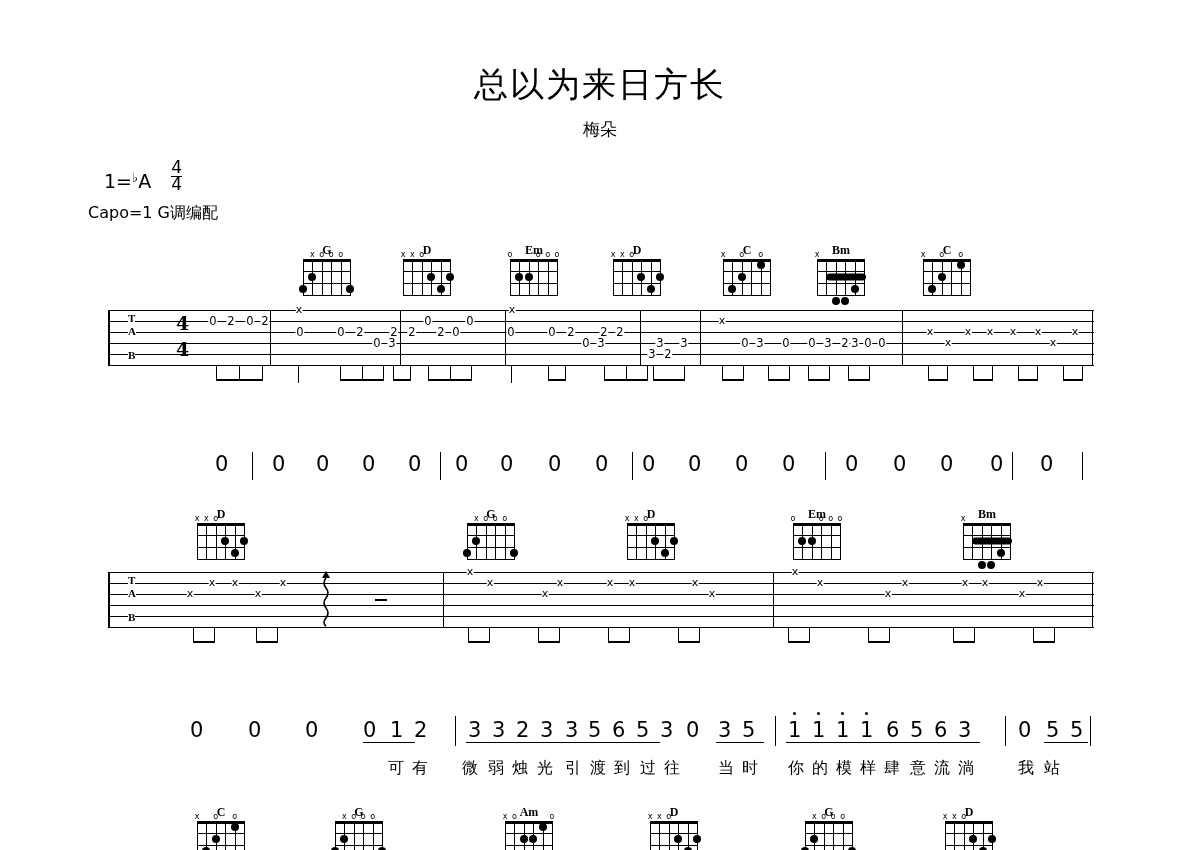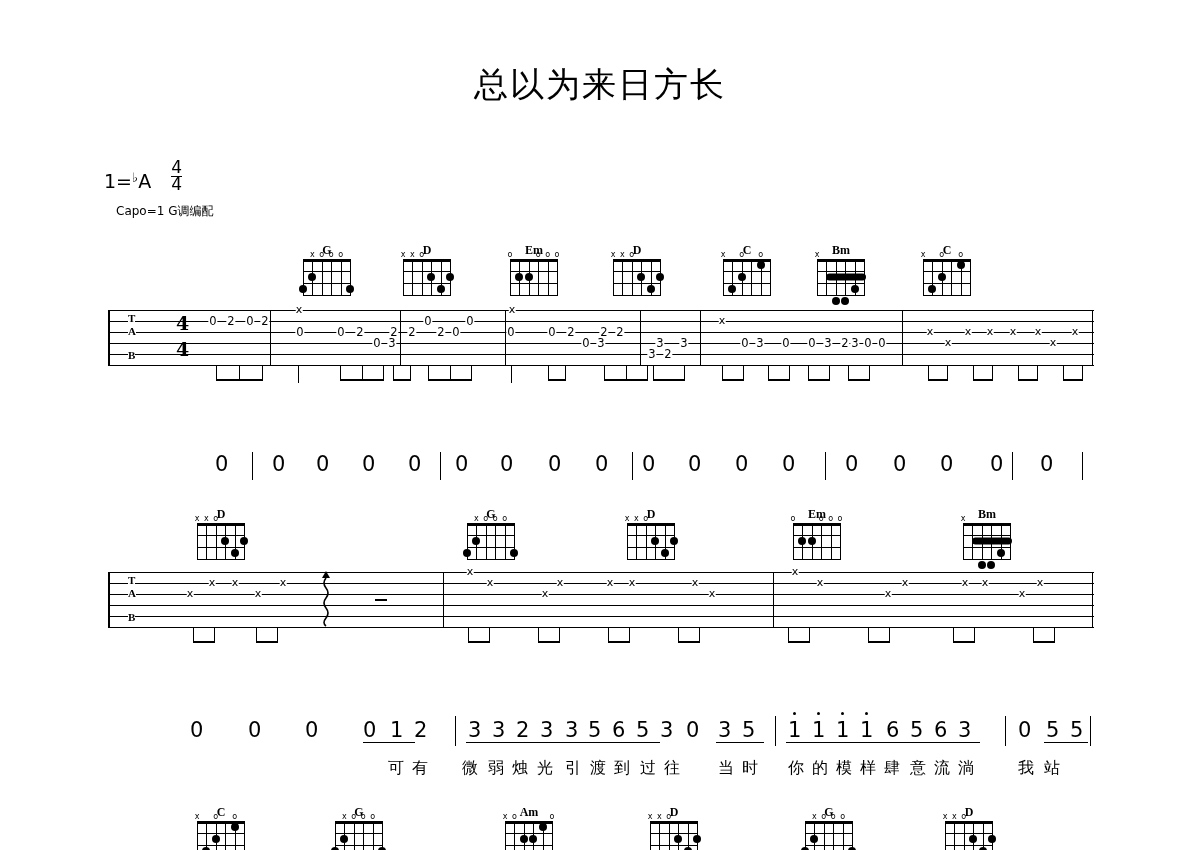--- a/index.html
+++ b/index.html
@@ -58,23 +58,23 @@
     margin-left: 14px;
     text-align: center;
     line-height: 0.92;
     font-size: 17px;
     vertical-align: -2px;
   }
   .meter .num { display: block; }
   .meter .den { display: block; border-top: 1.6px solid #000; }
   .capo {
     position: absolute;
-    left: 116px;
+    left: 88px;
     top: 203px;
-    font-size: 12px;
+    font-size: 16px;
     font-family: "DejaVu Sans", sans-serif;
   }
   .credits {
     position: absolute;
     right: 96px;
     top: 155px;
     text-align: right;
     font-size: 16px;
     line-height: 1.62;
     font-family: "DejaVu Sans", sans-serif;
@@ -213,20 +213,21 @@
   .arrowline {
     position: absolute;
   }
 </style>
 </head>
 <body>
 
 <div class="sheet">
 
   <div class="title">总以为来日方长</div>
+  <div class="subtitle">梅朵</div>
 
   <div class="keyblock">
     <span>1=</span><span class="flat">♭</span><span>A</span>
     <span class="meter">
       <span class="num">4</span>
       <span class="den">4</span>
     </span>
   </div>
   <div class="capo">Capo=1  G调编配</div>
 

